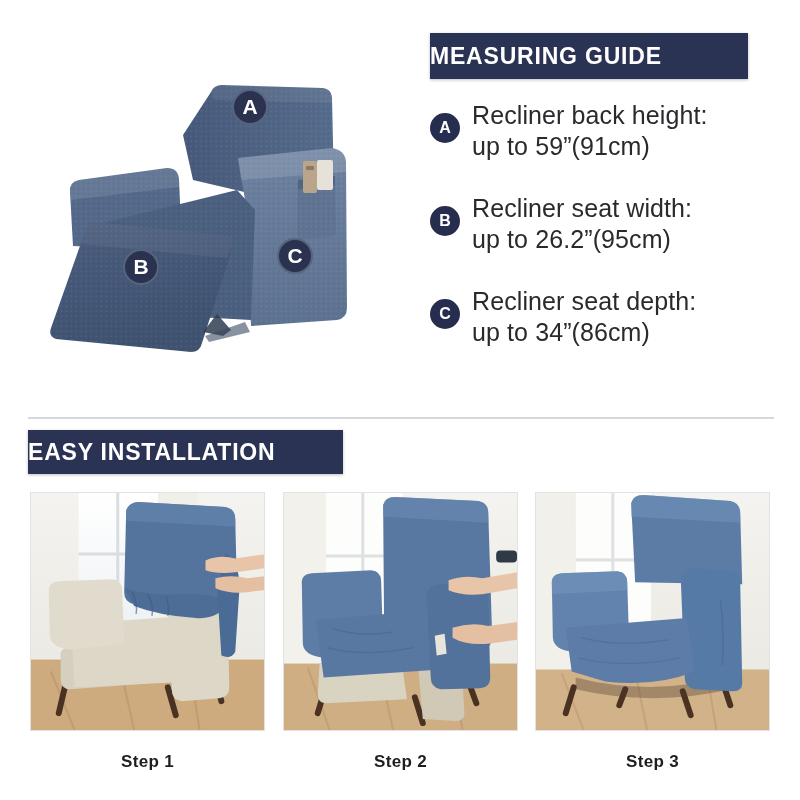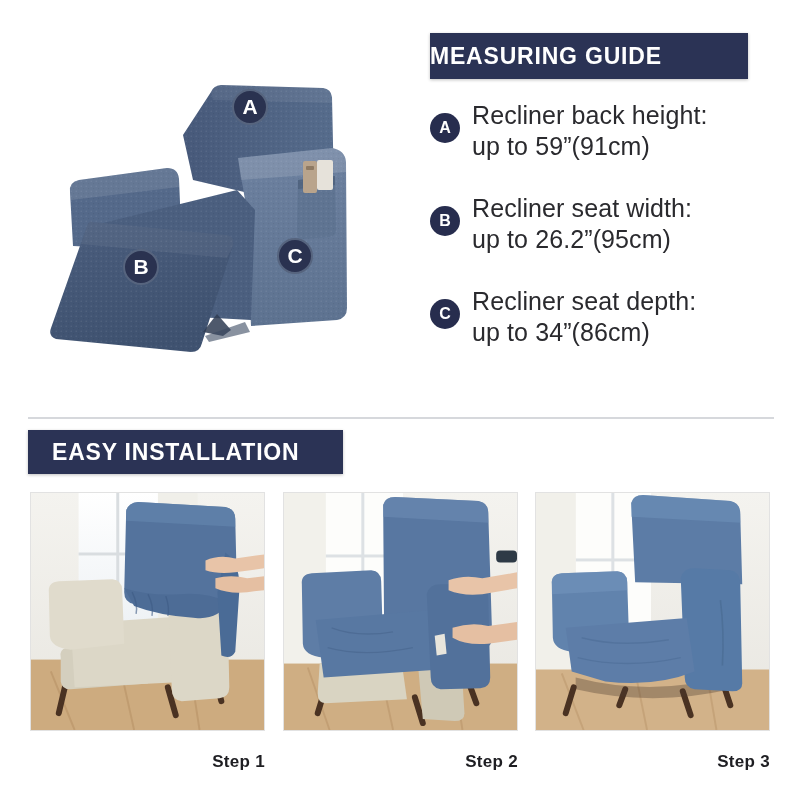--- a/index.html
+++ b/index.html
@@ -29,21 +29,21 @@
   }
   .banner-text {
     color: #ffffff;
     font-weight: bold;
     letter-spacing: 0.8px;
   }
 
   #measuring-banner { left: 430px; top: 33px; width: 318px; height: 46px; justify-content: flex-start; }
   #measuring-banner .banner-text { font-size: 23px; }
 
-  #install-banner { left: 28px; top: 430px; width: 315px; height: 44px; padding-left: 24px; }
+  #install-banner { left: 28px; top: 430px; width: 315px; height: 44px; }
   #install-banner .banner-text { font-size: 23px; }
 
   
   #divider {
     position: absolute;
     left: 28px;
     top: 417px;
     width: 746px;
     height: 2px;
     background: #d6d8dc;
@@ -126,21 +126,21 @@
   }
   #photo-1 { left: 30px; }
   #photo-2 { left: 283px; }
   #photo-3 { left: 535px; }
   .photo svg { display: block; width: 100%; height: 100%; }
 
   .step-label {
     position: absolute;
     top: 752px;
     width: 235px;
-    text-align: right;
+    text-align: center;
     font-size: 17px;
     font-weight: bold;
     color: #1e1e22;
     letter-spacing: 0.3px;
   }
   #step-label-1 { left: 30px; }
   #step-label-2 { left: 283px; }
   #step-label-3 { left: 535px; }
 </style>
 </head>

